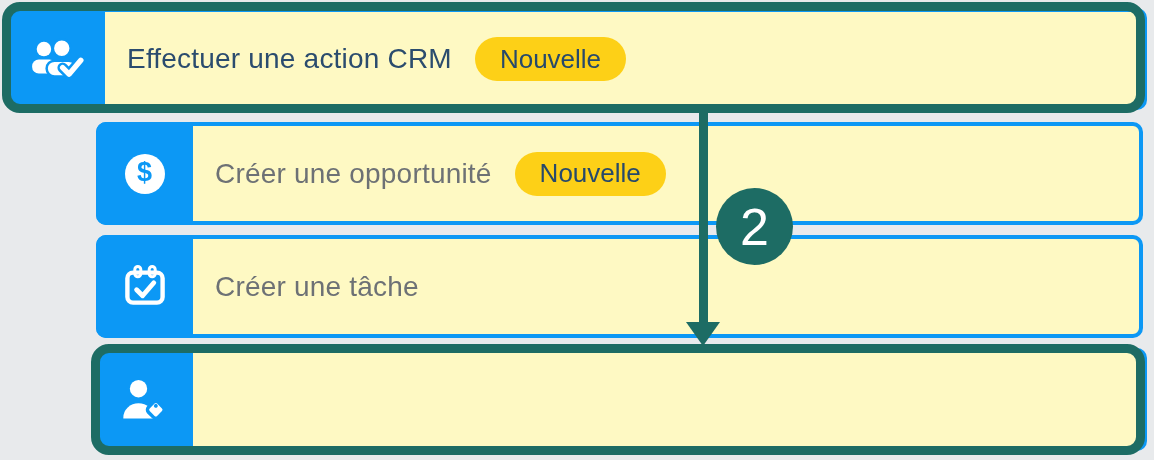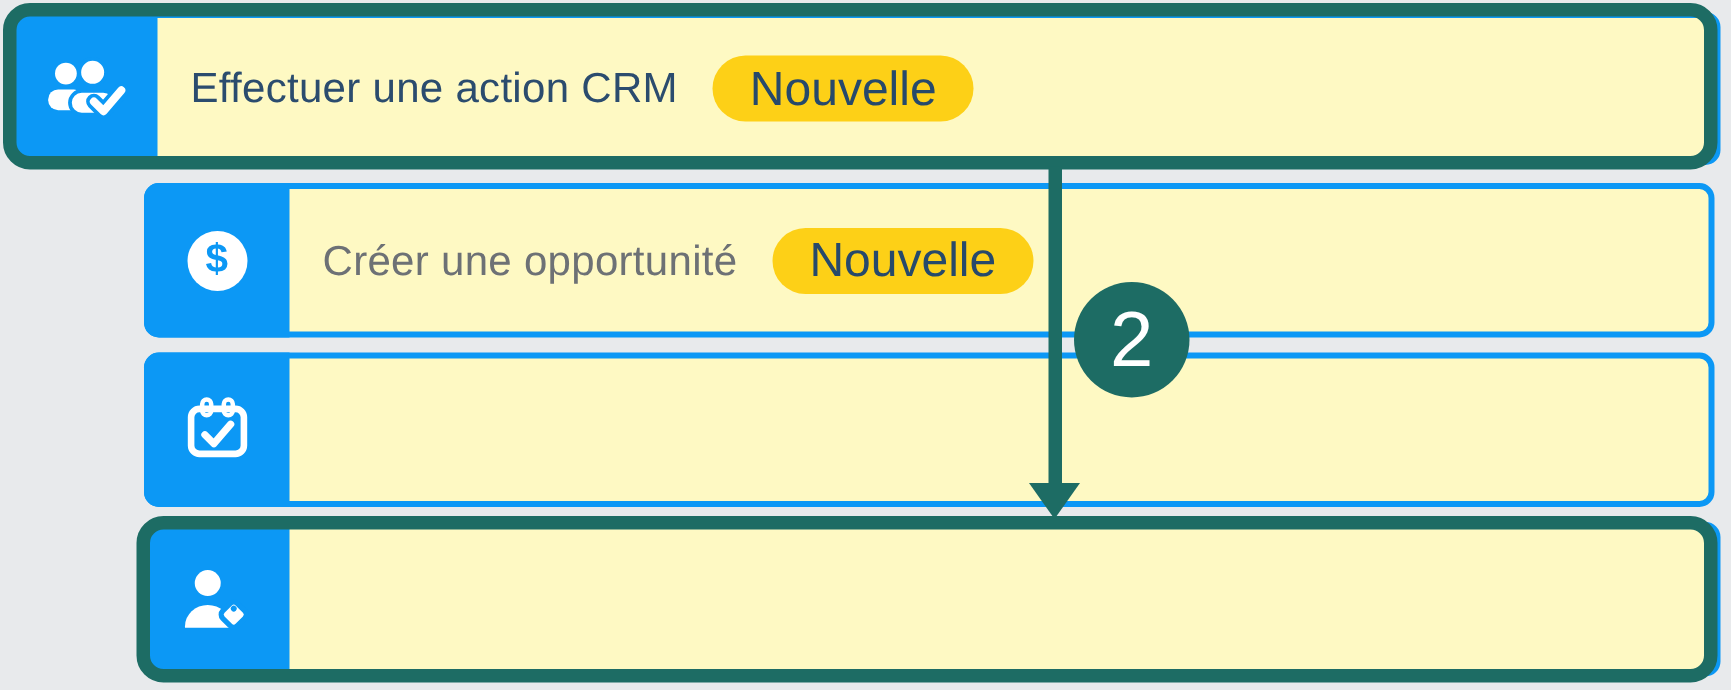--- a/index.html
+++ b/index.html
@@ -37,21 +37,21 @@
     font-size:28px;
     color:#6d7175;
     letter-spacing:0.2px;
     white-space:nowrap;
   }
   #card-1 .card-label{color:#2b4c6e;}
   .badge{
     margin-left:23px;
     background:#fdd017;
     color:#27496b;
-    font-size:32px;
+    font-size:26px;
     height:44px;
     padding:0 25px;
     border-radius:22px;
     display:flex;align-items:center;
     white-space:nowrap;
   }
   .dollar-circle{
     width:40px;height:40px;border-radius:50%;
     background:#ffffff;color:#0c98f5;
     font-size:27px;font-weight:bold;
@@ -125,20 +125,21 @@
 
 <div class="card" id="card-3">
   <div class="icon-block">
     <svg width="48" height="48" viewBox="0 0 24 24" xmlns="http://www.w3.org/2000/svg">
       <rect x="3.2" y="4.8" width="17.6" height="15" rx="2.8" fill="none" stroke="#ffffff" stroke-width="2.2"></rect>
       <rect x="6.9" y="1.7" width="3" height="5.2" rx="1.5" fill="none" stroke="#ffffff" stroke-width="1.5"></rect>
       <rect x="14.1" y="1.7" width="3" height="5.2" rx="1.5" fill="none" stroke="#ffffff" stroke-width="1.5"></rect>
       <path d="M7.8 13.4 l3 3 L16.4 9.9" fill="none" stroke="#ffffff" stroke-width="2.4" stroke-linecap="round" stroke-linejoin="round"></path>
     </svg>
   </div>
+  <span class="card-label">Créer une tâche</span>
 </div>
 
 <div class="card" id="card-4">
   <div class="icon-block">
     <svg width="52" height="48" viewBox="0 0 24 22" xmlns="http://www.w3.org/2000/svg">
       <circle cx="9" cy="5.8" r="4" fill="#ffffff"></circle>
       <path d="M2 19.5 v-0.4 a7 6.6 0 0 1 14 0 v0.4 z" fill="#ffffff"></path>
       <g transform="rotate(45 17 15.5)">
         <rect x="13.8" y="12.3" width="6.4" height="6.4" rx="1.6" fill="#ffffff" stroke="#0c98f5" stroke-width="1.6"></rect>
         <circle cx="15.7" cy="14.2" r="0.9" fill="#0c98f5"></circle>

